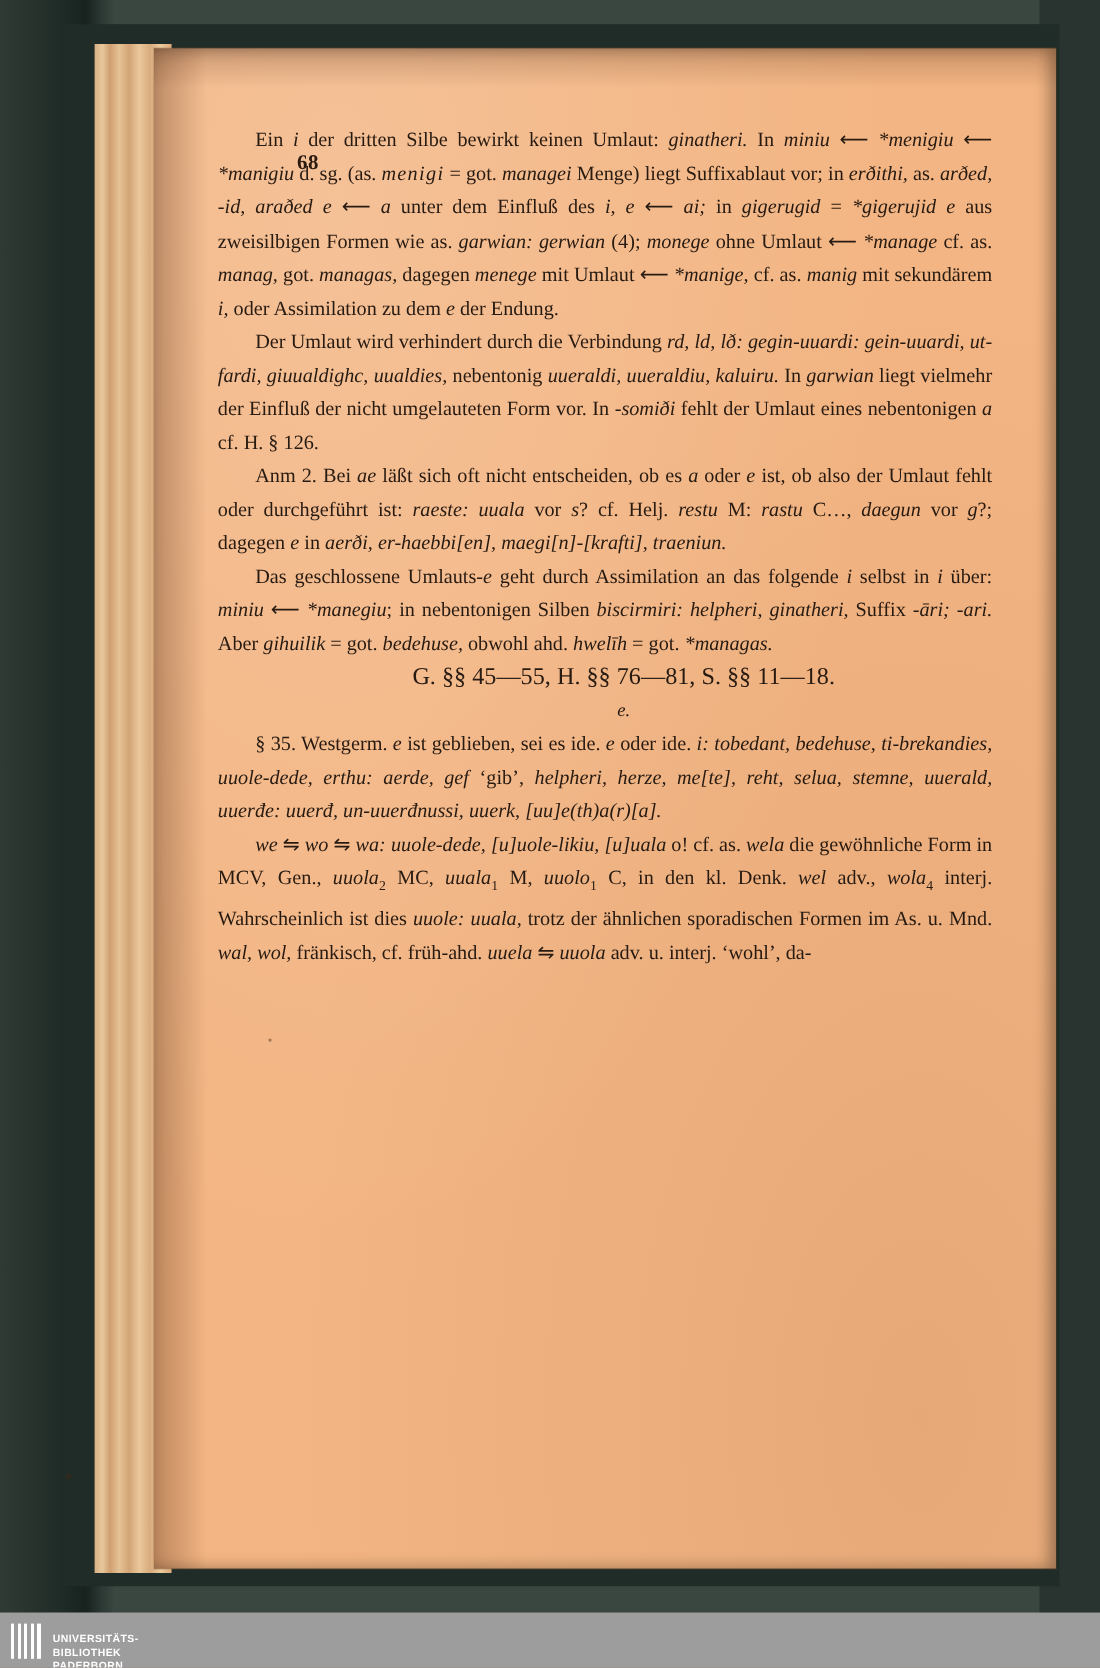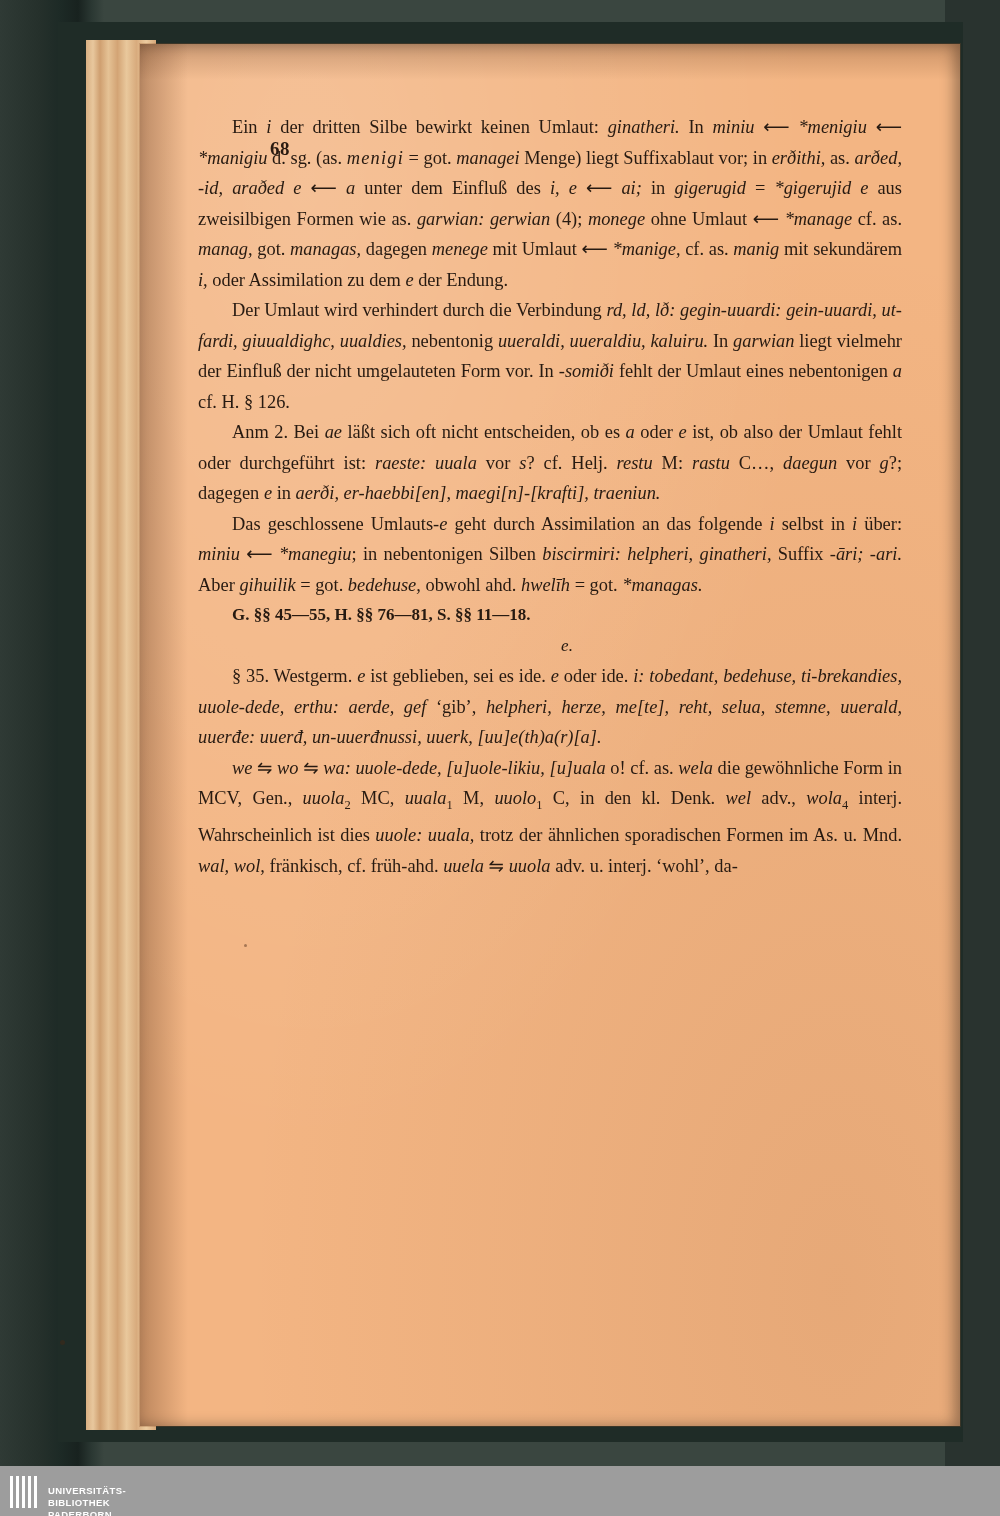--- a/index.html
+++ b/index.html
@@ -87,25 +87,25 @@
     text-align: justify;
     text-justify: inter-word;
     color: #271a11;
     hyphens: manual;
   }
   .body-text p {
     margin: 0 0 0 0;
     text-indent: 34px;
   }
   .centered {
+    text-align: center;
     text-indent: 0;
     margin-top: 22px;
     margin-bottom: 6px;
-    font-size: 17px;
-    font-weight: bold;
+    font-size: 22px;
   }
   .section-mark {
     text-align: center;
     text-indent: 0;
     margin-top: 20px;
     margin-bottom: 16px;
     font-style: italic;
     font-size: 17px;
   }
   i, .it { font-style: italic; }

